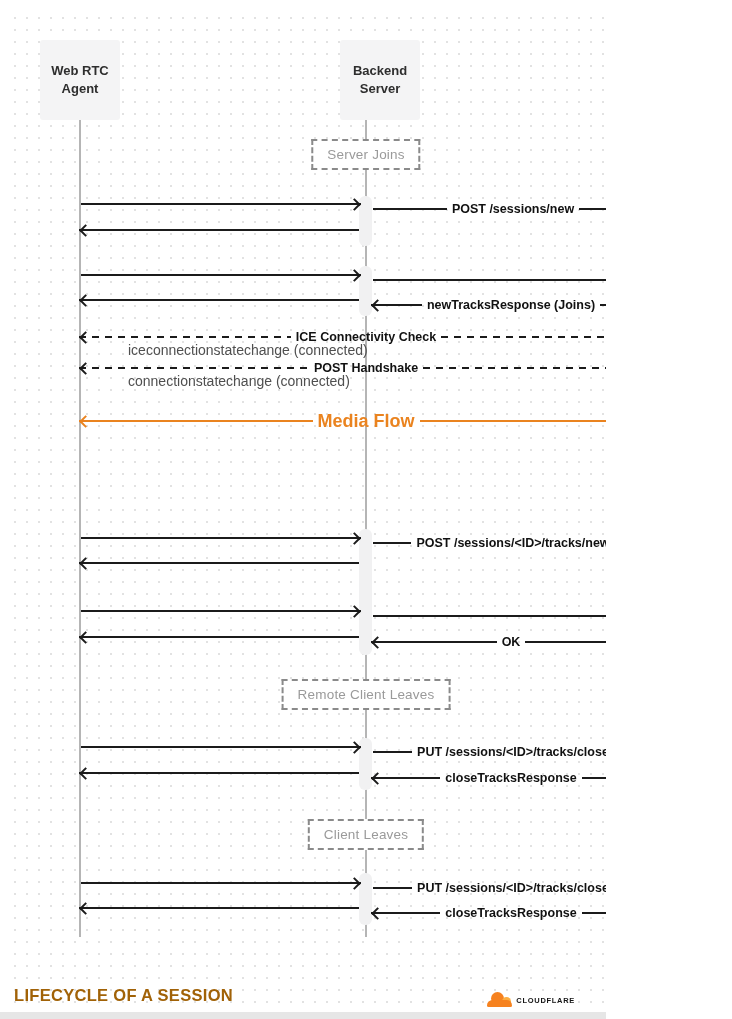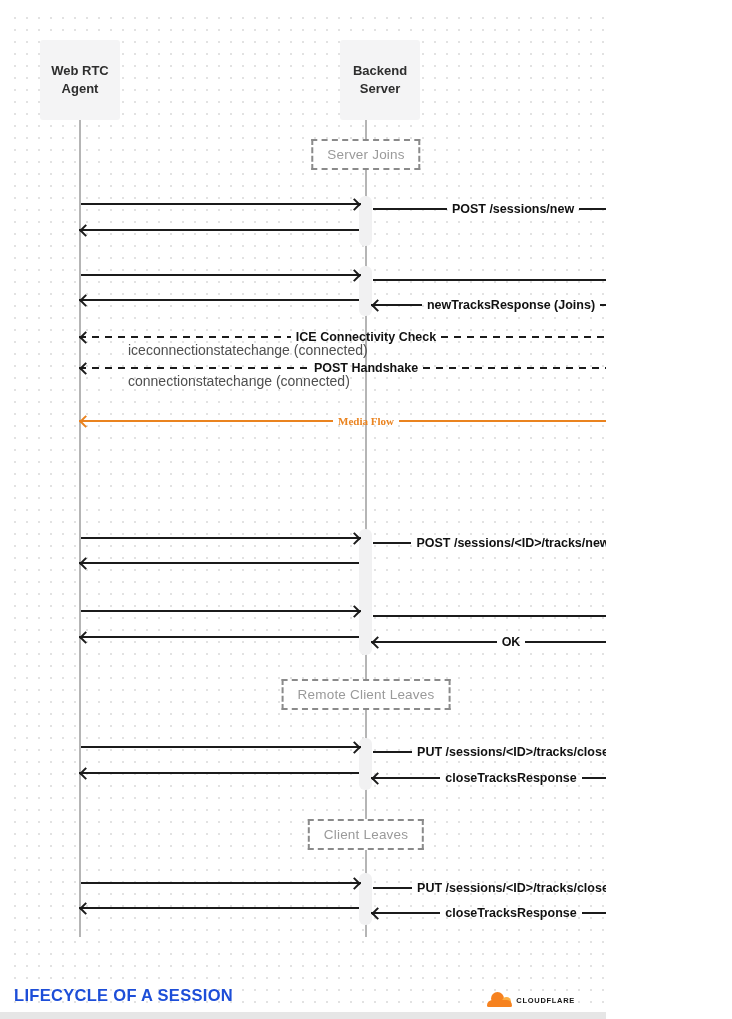--- a/index.html
+++ b/index.html
@@ -36,32 +36,32 @@
   .dseg { flex:1 1 auto; height:2.5px; min-width:4px;
           background:repeating-linear-gradient(90deg,#1b1b1b 0 7px,transparent 7px 13px); }
   .seg.or { border-color:#ea831f; }
   .ah { flex:0 0 auto; width:9px; height:9px;
         border-top:2.5px solid #1b1b1b; border-right:2.5px solid #1b1b1b; }
   .ah.r { transform:rotate(45deg); margin-left:-11px; }
   .ah.l { transform:rotate(-135deg); margin-right:-11px; }
   .ah.or { border-color:#ea831f; }
   .mlbl { flex:0 0 auto; padding:0 5px; font-weight:700; font-size:12.5px;
           color:#111; white-space:nowrap; }
-  .mlbl.or { color:#ea831f; font-size:11px;font-family:Liberation Serif, serif; }
+  .mlbl.or { color:#ea831f; font-size:18px; }
   .note { position:absolute; left:92px; font-size:14px; color:#4f4f4f; z-index:3; white-space:nowrap;margin-left:36px; }
   
   .sect {
     position:absolute; left:366px; transform:translateX(-50%);
     border:2px dashed #8a8a8a; background:#fff; color:#9a9a9a;
     font-size:13.5px; font-weight:500; letter-spacing:.2px; white-space:nowrap;
     padding:6px 14px; z-index:3;
   }
   
   .title { position:absolute; left:14px; top:986px; font-size:16.5px; font-weight:700;
-           letter-spacing:.3px; color:#1d4ed8; z-index:3; }
+           letter-spacing:.3px; color:#a16207; z-index:3; }
   .brand { position:absolute; right:31px; top:992px; display:flex; align-items:flex-end;
            gap:4px; z-index:3; }
   .cloud { position:relative; width:25px; height:15px; }
   .cloud .base { position:absolute; left:0; bottom:0; width:25px; height:7px;
                  background:#f6821f; border-radius:7px 7px 2px 2px; }
   .cloud .lobe1 { position:absolute; left:4px; bottom:2px; width:13px; height:13px;
                   background:#f6821f; border-radius:50%; }
   .cloud .lobe2 { position:absolute; right:1px; bottom:1px; width:9px; height:9px;
                   background:#fbad41; border-radius:50%; }
   .brand-text { font-size:7.5px; font-weight:700; letter-spacing:.7px; color:#141414;

